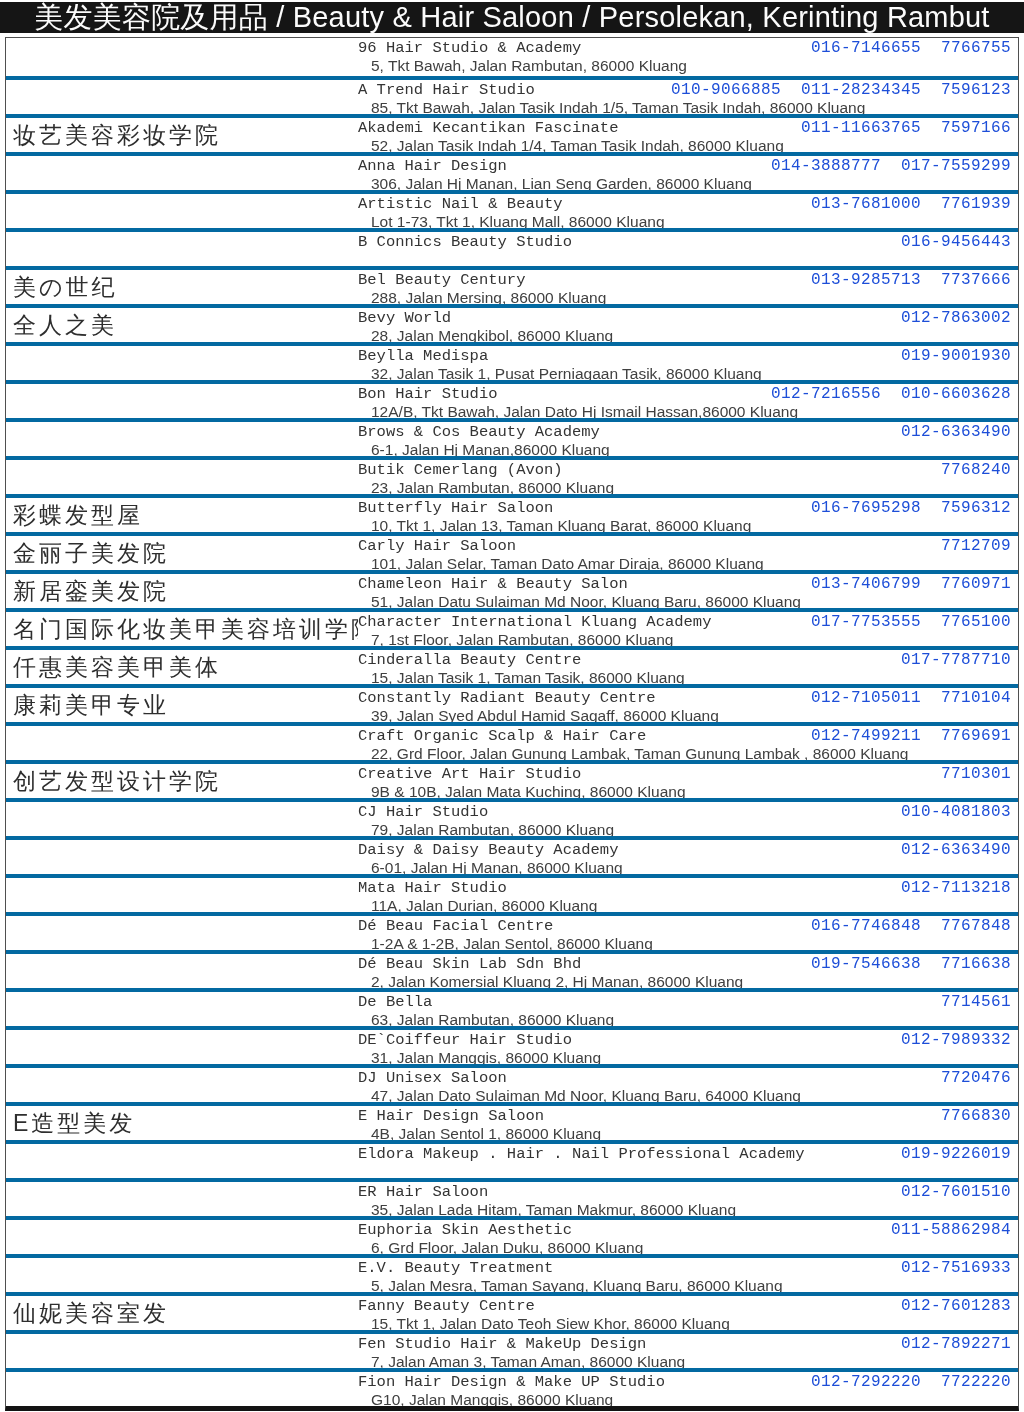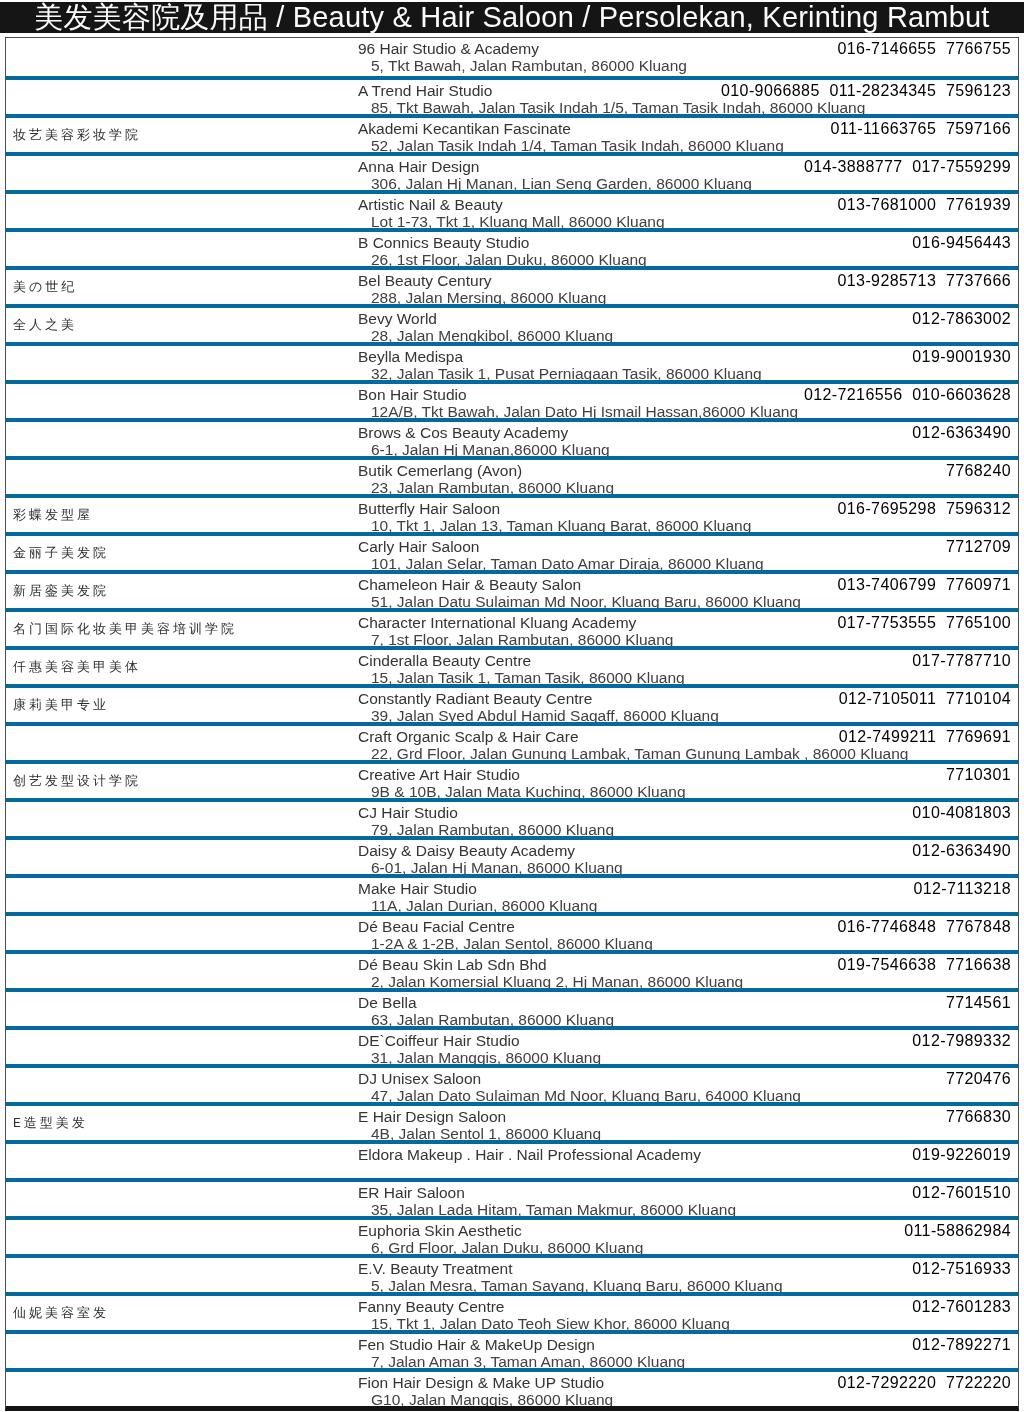--- a/index.html
+++ b/index.html
@@ -20,32 +20,33 @@
     background:#fff;
   }
   .row {
     display:flex; height:38px; box-sizing:border-box;
     border-top:4px solid #0369a1;
   }
   .row:first-child { border-top:none; }
   .cn {
     flex:0 0 352px; width:352px; box-sizing:border-box;
     padding-left:7px; display:flex; align-items:center;
-    font-family:Liberation Mono, monospace;
-    font-size:13px; letter-spacing:3px; color:#2e2e2e;
+    font-family:Liberation Sans, sans-serif;
+    font-size:23px; letter-spacing:3px; color:#2e2e2e;
     white-space:nowrap; overflow:hidden;
   }
   .main { flex:1; padding:2px 7px 0 0; overflow:hidden; }
   .line1 {
     display:flex; justify-content:space-between; align-items:baseline;
     line-height:17px;
+    font-family:Liberation Mono, monospace;
   }
   .biz  { font-size:15.5px; color:#343434; white-space:nowrap; }
   .phones {
-    font-size:16px; color:#000000; white-space:pre;
+    font-size:16px; color:#1d4ed8; white-space:pre;
     letter-spacing:0.4px; padding-left:10px;
   }
   .addr {
     padding-left:13px; font-size:15.5px; line-height:17px;
     color:#404040; white-space:nowrap;
   }
 </style>
 </head>
 <body>
 
@@ -109,21 +110,20 @@
     </div>
   </div>
 
   <div class="row">
     <div class="cn"></div>
     <div class="main">
       <div class="line1">
         <span class="biz">B Connics Beauty Studio</span>
         <span class="phones">016-9456443</span>
       </div>
-      <div class="addr">26, 1st Floor, Jalan Duku, 86000 Kluang</div>
     </div>
   </div>
 
   <div class="row">
     <div class="cn">美の世纪</div>
     <div class="main">
       <div class="line1">
         <span class="biz">Bel Beauty Century</span>
         <span class="phones">013-9285713  7737666</span>
       </div>
@@ -293,21 +293,21 @@
         <span class="phones">012-6363490</span>
       </div>
       <div class="addr">6-01, Jalan Hj Manan, 86000 Kluang</div>
     </div>
   </div>
 
   <div class="row">
     <div class="cn"></div>
     <div class="main">
       <div class="line1">
-        <span class="biz">Make Hair Studio</span>
+        <span class="biz">Mata Hair Studio</span>
         <span class="phones">012-7113218</span>
       </div>
       <div class="addr">11A, Jalan Durian, 86000 Kluang</div>
     </div>
   </div>
 
   <div class="row">
     <div class="cn"></div>
     <div class="main">
       <div class="line1">

